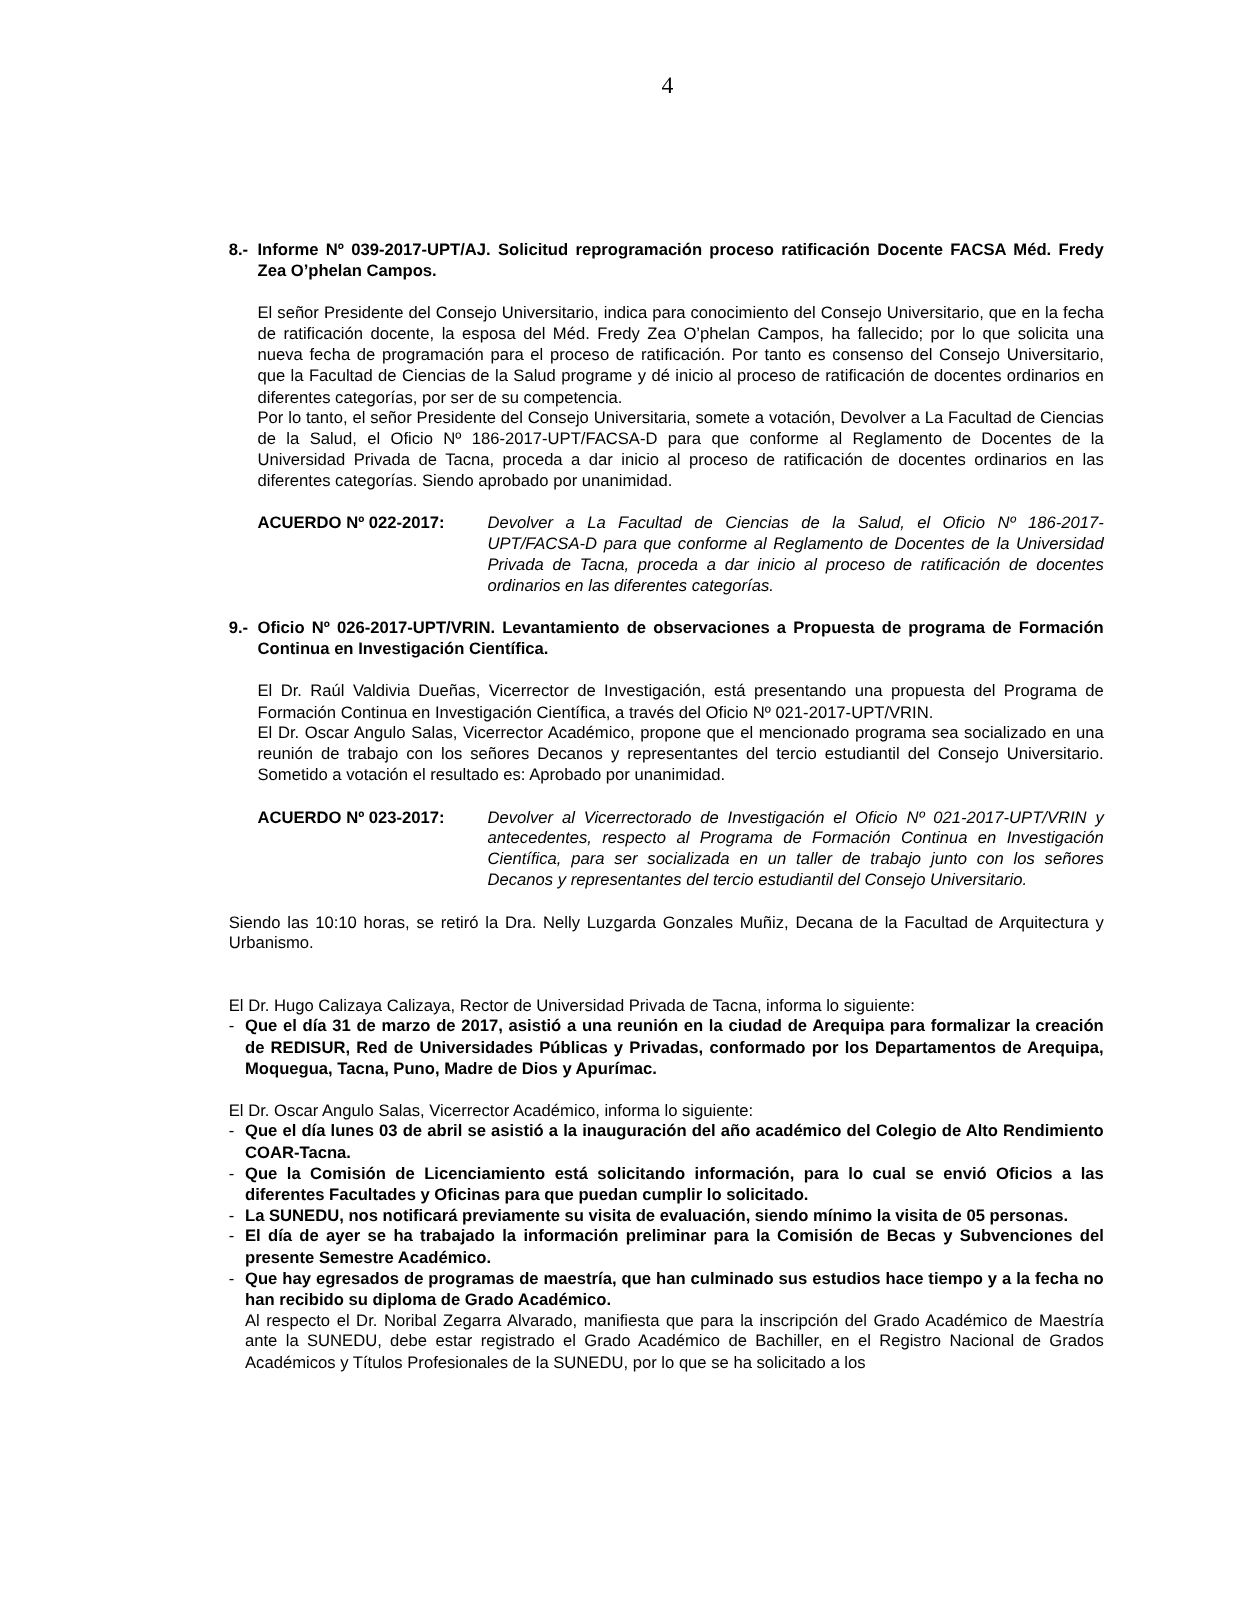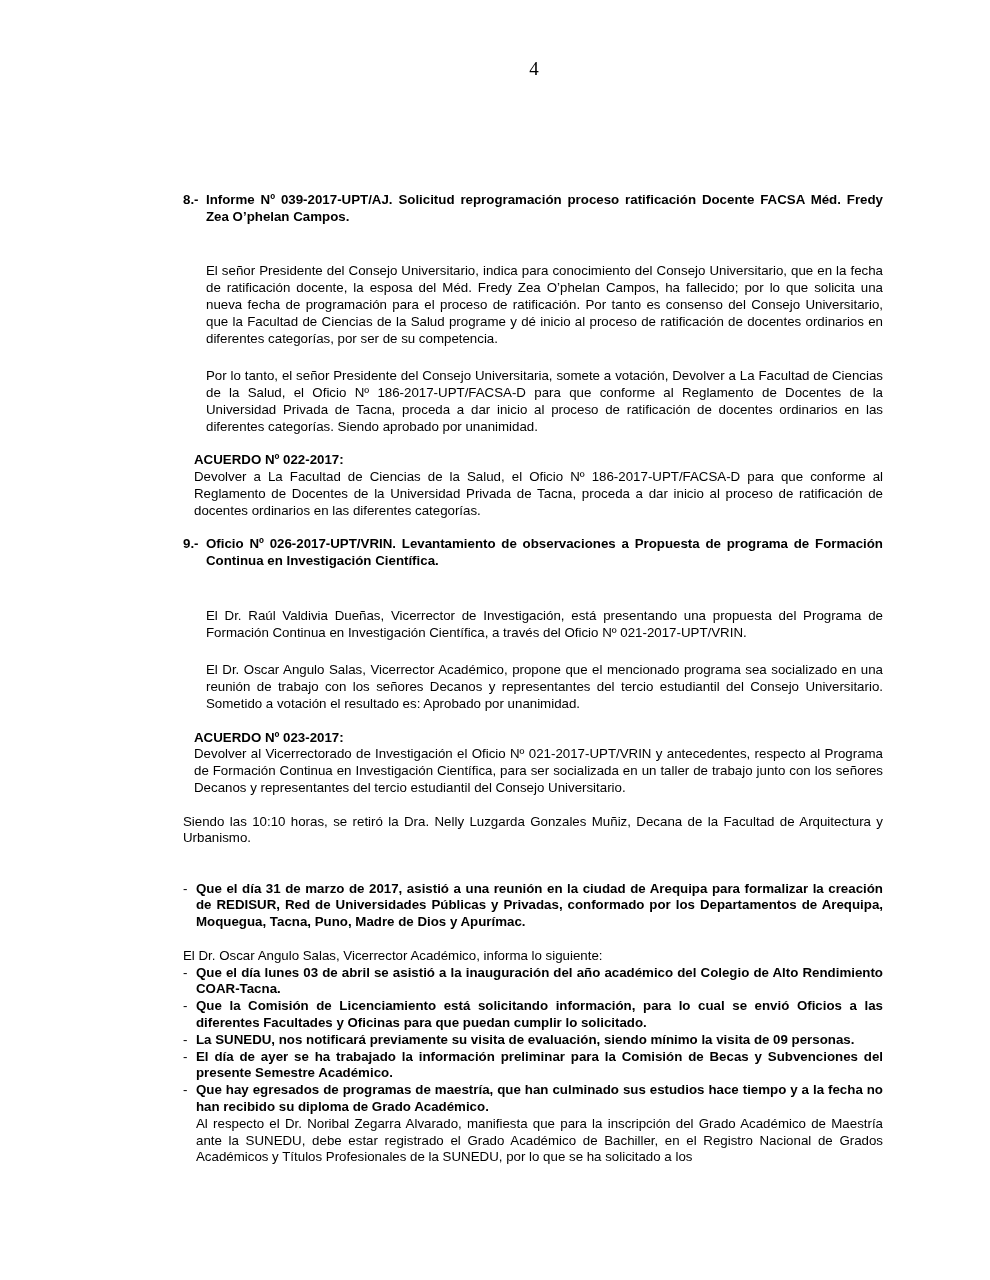--- a/index.html
+++ b/index.html
@@ -6,25 +6,25 @@
   body { width: 990px; height: 1280px; position: relative; overflow: hidden; color: #000; }
   .page-num { position: absolute; top: 58px; left: 0; width: 1068px; text-align: center;
     font-family: "Liberation Serif", serif; font-size: 19px; }
   .content { position: absolute; left: 183px; top: 192px; width: 700px;
     font-family: "Liberation Sans", sans-serif; font-size: 13.3px; line-height: 16.8px; }
   .j { text-align: justify; }
   .b { font-weight: normal; }
   .item-title { display: flex; font-weight: bold; text-align: justify; }
   .item-title .num { width: 23px; flex: none; }
   .item-title .txt { flex: 1; text-align: justify; }
-  .indent { margin-left: 23px; margin-top: 21px; }
+  .indent { margin-left: 23px; }
   .gap { height: 16.8px; }
-  .acuerdo { display: flex; margin-left: 11px; flex-direction: column; }
+  .acuerdo { display: flex; margin-left: 23px; }
   .acuerdo .lbl { width: 184px; flex: none; font-weight: bold; }
-  .acuerdo .txt { flex: 1; text-align: justify; }
+  .acuerdo .txt { flex: 1; text-align: justify; font-style: italic; }
   .bullet { display: flex; }
   .bullet .dash { width: 13px; flex: none; }
   .bullet .txt { flex: 1; text-align: justify; font-weight: bold; }
   .sub { margin-left: 13px; text-align: justify; }
 </style>
 </head>
 <body>
 
 <div class="page-num">4</div>
 
@@ -56,38 +56,39 @@
     <span class="lbl">ACUERDO Nº 023-2017:</span>
     <span class="txt">Devolver al Vicerrectorado de Investigación el Oficio Nº 021-2017-UPT/VRIN y antecedentes, respecto al Programa de Formación Continua en Investigación Científica, para ser socializada en un taller de trabajo junto con los señores Decanos y representantes del tercio estudiantil del Consejo Universitario.</span>
   </div>
   <div class="gap"></div>
 
   <div class="b j">Siendo las 10:10 horas, se retiró la Dra. Nelly Luzgarda Gonzales Muñiz, Decana de la Facultad de Arquitectura y Urbanismo.</div>
   <div class="gap"></div>
 
   <div class="gap"></div>
 
+  <div>El Dr. Hugo Calizaya Calizaya, Rector de Universidad Privada de Tacna, informa lo siguiente:</div>
   <div class="bullet">
     <span class="dash">-</span>
     <span class="txt">Que el día 31 de marzo de 2017, asistió a una reunión en la ciudad de Arequipa para formalizar la creación de REDISUR, Red de Universidades Públicas y Privadas, conformado por los Departamentos de Arequipa, Moquegua, Tacna, Puno, Madre de Dios y Apurímac.</span>
   </div>
   <div class="gap"></div>
 
   <div>El Dr. Oscar Angulo Salas, Vicerrector Académico, informa lo siguiente:</div>
   <div class="bullet">
     <span class="dash">-</span>
     <span class="txt">Que el día lunes 03 de abril se asistió a la inauguración del año académico del Colegio de Alto Rendimiento COAR-Tacna.</span>
   </div>
   <div class="bullet">
     <span class="dash">-</span>
     <span class="txt">Que la Comisión de Licenciamiento está solicitando información, para lo cual se envió Oficios a las diferentes Facultades y Oficinas para que puedan cumplir lo solicitado.</span>
   </div>
   <div class="bullet">
     <span class="dash">-</span>
-    <span class="txt">La SUNEDU, nos notificará previamente su visita de evaluación, siendo mínimo la visita de 09 personas.</span>
+    <span class="txt">La SUNEDU, nos notificará previamente su visita de evaluación, siendo mínimo la visita de 05 personas.</span>
   </div>
   <div class="bullet">
     <span class="dash">-</span>
     <span class="txt">El día de ayer se ha trabajado la información preliminar para la Comisión de Becas y Subvenciones del presente Semestre Académico.</span>
   </div>
   <div class="bullet">
     <span class="dash">-</span>
     <span class="txt">Que hay egresados de programas de maestría, que han culminado sus estudios hace tiempo y a la fecha no han recibido su diploma de Grado Académico.</span>
   </div>
   <div class="sub">Al respecto el Dr. Noribal Zegarra Alvarado, manifiesta que para la inscripción del Grado Académico de Maestría ante la SUNEDU, debe estar registrado el Grado Académico de Bachiller, en el Registro Nacional de Grados Académicos y Títulos Profesionales de la SUNEDU, por lo que se ha solicitado a los</div>

